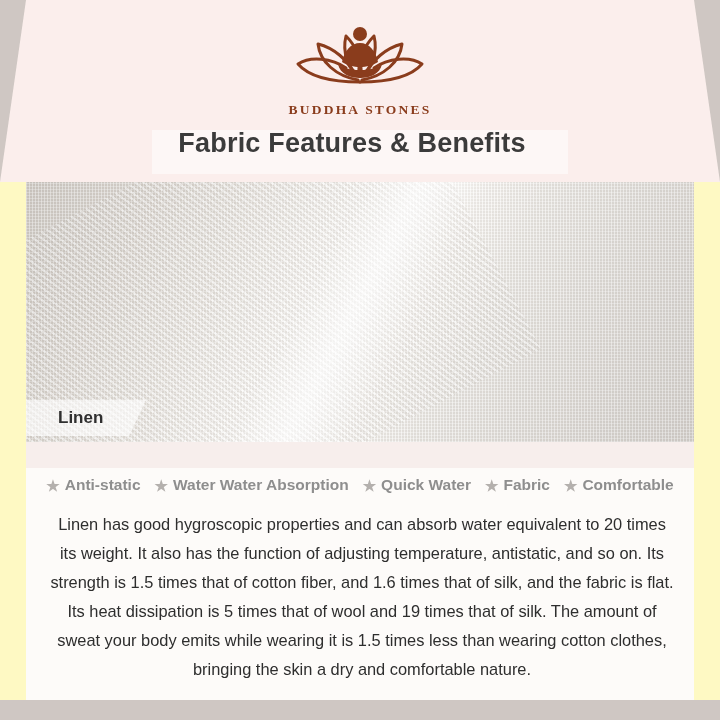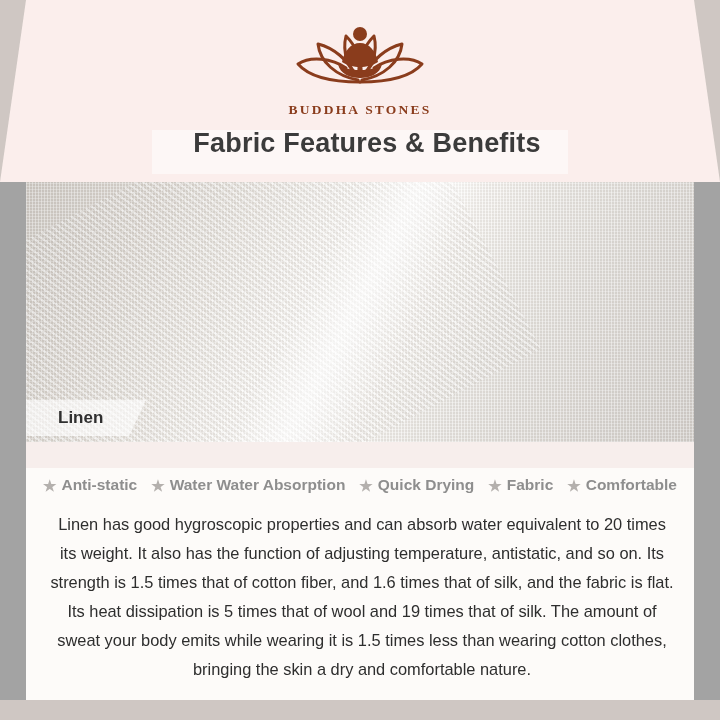--- a/index.html
+++ b/index.html
@@ -10,21 +10,21 @@
     width: 720px;
     height: 720px;
     font-family: "Liberation Sans", sans-serif;
     background: #cfc7c3;
     overflow: hidden;
   }
   .page {
     position: relative;
     width: 720px;
     height: 720px;
-    background: #a3a3a3;
+    background: #fef9c3;
     overflow: hidden;
   }
 
   
   .header {
     position: absolute;
     left: 0;
     top: 0;
     width: 720px;
     height: 182px;
@@ -82,21 +82,20 @@
     position: absolute;
     left: 0;
     top: 128px;
     width: 704px;
     text-align: center;
     font-size: 27px;
     font-weight: bold;
     color: #3b3b3b;
     font-family: "Liberation Sans", sans-serif;
     letter-spacing: 0.2px;
-    margin-left: 15px;
   }
 
   
   .photo {
     position: absolute;
     left: 26px;
     top: 182px;
     width: 668px;
     height: 260px;
     overflow: hidden;
@@ -288,21 +287,21 @@
       <div class="feature">
         <span class="star">★</span>
         <span>Anti-static</span>
       </div>
       <div class="feature">
         <span class="star">★</span>
         <span>Water Water Absorption</span>
       </div>
       <div class="feature">
         <span class="star">★</span>
-        <span>Quick Drying</span>
+        <span>Quick Water</span>
       </div>
       <div class="feature">
         <span class="star">★</span>
         <span>Fabric</span>
       </div>
       <div class="feature">
         <span class="star">★</span>
         <span>Comfortable</span>
       </div>
     </div>

